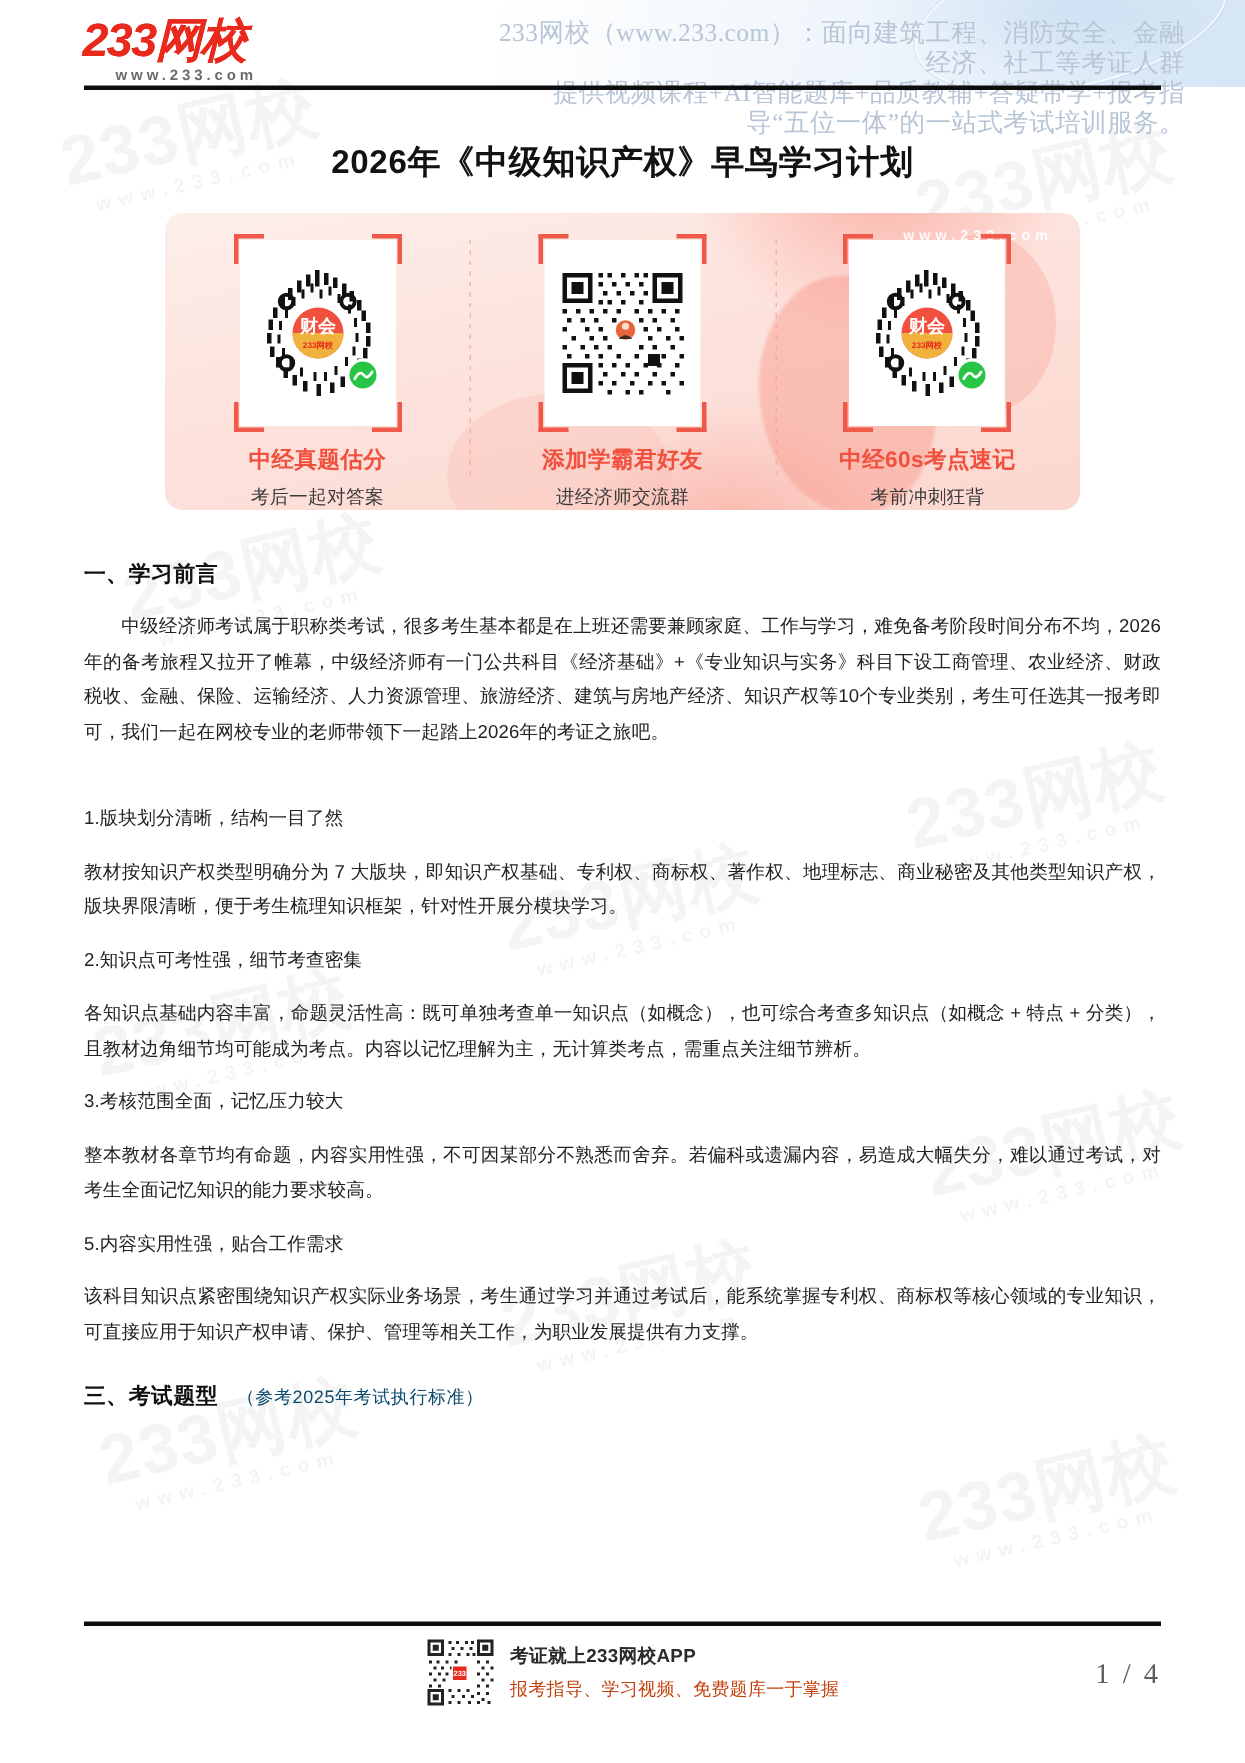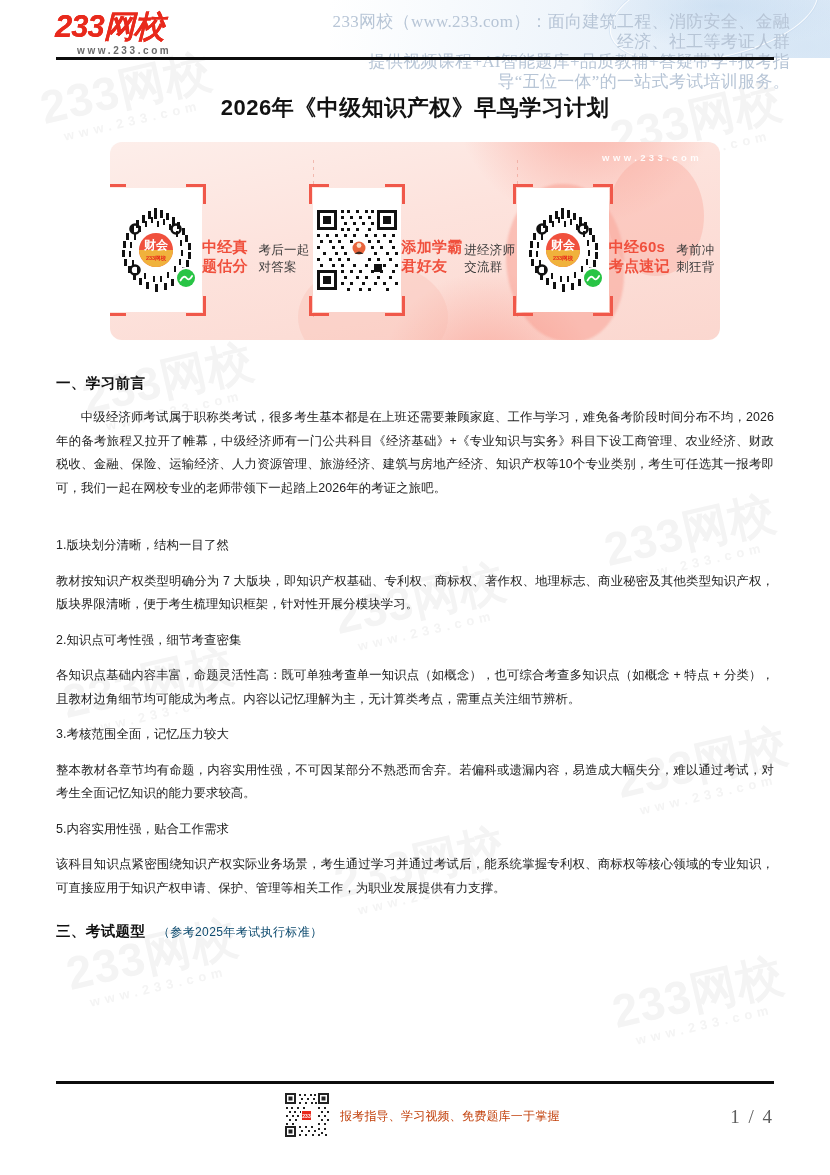--- a/index.html
+++ b/index.html
@@ -176,21 +176,21 @@
   .qr-cols {
     position: absolute;
     left: 0; top: 0;
     width: 610px; height: 198px;
     display: flex;
     z-index: 4;
   }
   .qr-col {
     flex: 1 1 0;
     display: flex;
-    flex-direction: row;
+    flex-direction: column;
     align-items: center;
     padding-top: 18px;
     position: relative;
   }
   .qr-col + .qr-col::before {
     content: "";
     position: absolute;
     left: 0; top: 18px;
     width: 1px; height: 160px;
     background: repeating-linear-gradient(to bottom, rgba(235,160,148,.65) 0 3px, rgba(255,255,255,0) 3px 7px);
@@ -214,21 +214,21 @@
   .qr-frame .c-br { right: -4px; bottom: -4px; border-left: none; border-top: none; }
   .qr-img { display: block; }
   .qr-title {
     margin-top: 13px;
     font-size: 15px;
     font-weight: 800;
     color: #f0503d;
     letter-spacing: .3px;
   }
   .qr-sub {
-    margin-top: 18px;
+    margin-top: 7px;
     font-size: 12.5px;
     color: #3b3b3b;
     letter-spacing: .2px;
   }
 
   
   .content {
     position: absolute;
     left: 56px; top: 372px;
     width: 718px;
@@ -743,17 +743,18 @@
           <rect x="21" y="42" width="2" height="2"></rect>
           <rect x="28" y="42" width="2" height="2"></rect>
           <rect x="34" y="42" width="2" height="2"></rect>
           <rect x="41" y="42" width="2" height="2"></rect>
       </g>
       <rect x="17" y="18" width="11" height="11" fill="#fff"></rect>
       <rect x="18" y="19" width="9" height="9" fill="#e8291c"></rect>
       <text x="22.5" y="25.5" font-family="'Liberation Sans',sans-serif" font-size="5" font-weight="800" fill="#fff" text-anchor="middle">233</text>
     </svg>
     <div class="footer-txt">
+      <div class="footer-title">考证就上233网校APP</div>
       <div class="footer-sub">报考指导、学习视频、免费题库一于掌握</div>
     </div>
   </div>
   <div class="page-num">1 / 4</div>
 </div>
 
 </body></html>

